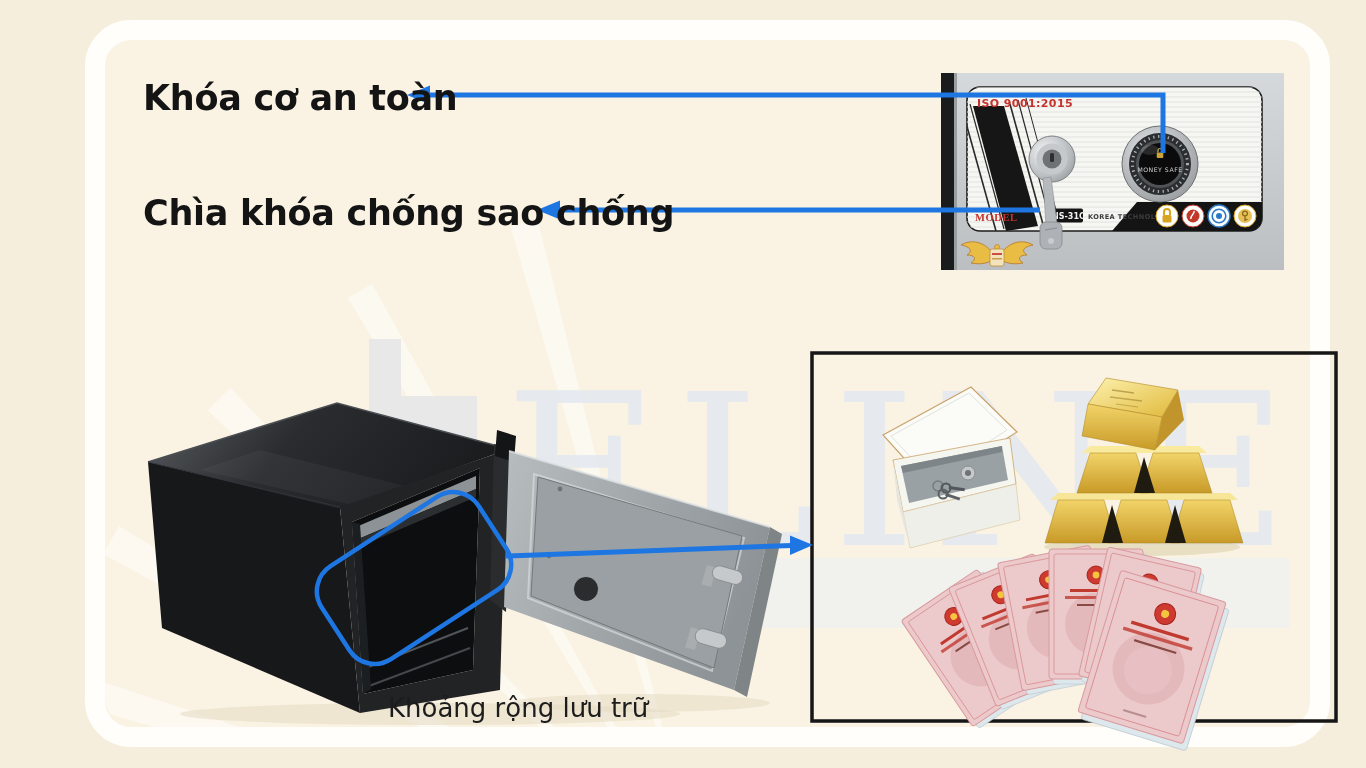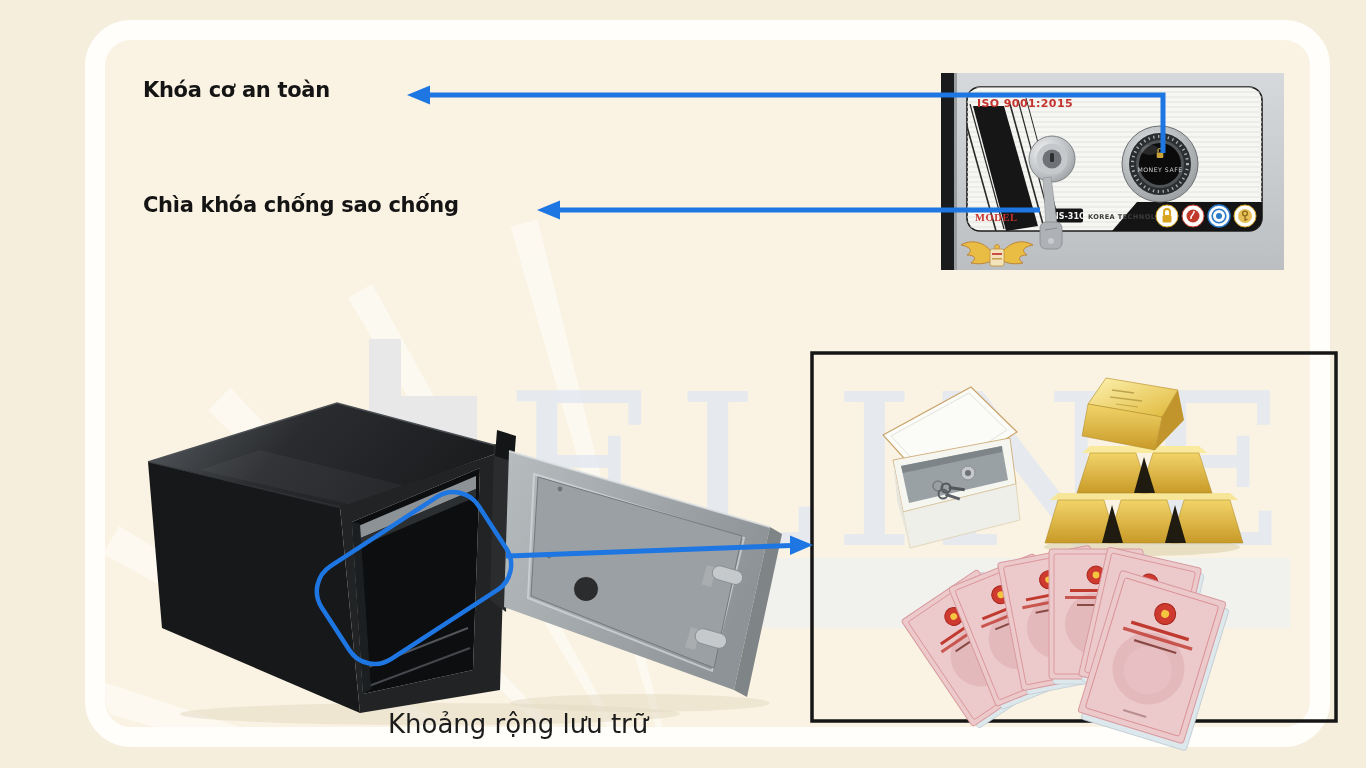--- a/index.html
+++ b/index.html
@@ -2,24 +2,24 @@
 <html><head>
 <meta charset="utf-8">
 <style>
   html,body{margin:0;padding:0;}
   .stage{position:relative;width:1366px;height:768px;background:#f5eedc;overflow:hidden;
          font-family:"DejaVu Sans","Liberation Sans",sans-serif;}
   .frame{position:absolute;left:85px;top:20px;width:1205px;height:687px;
          border:20px solid #fffefb;border-radius:46px;background:#faf3e3;}
   svg.overlay{position:absolute;left:0;top:0;pointer-events:none;}
   .callout{position:absolute;color:#141414;white-space:nowrap;}
-  .callout.bold{font-weight:700;font-size:21px;letter-spacing:-0.3px;text-align:right;}
+  .callout.bold{font-weight:700;font-size:35px;letter-spacing:-0.3px;text-align:right;}
   .c1{left:143px;top:78px;}
   .c2{left:143px;top:193px;}
-  .c3{left:388px;top:693px;font-size:26px;font-weight:400;color:#1c1c1c;margin-top:16px;}
+  .c3{left:388px;top:693px;font-size:26px;font-weight:400;color:#1c1c1c;}
 </style>
 </head>
 <body>
 
 <div class="stage">
 
   <div class="frame"></div>
 
   <svg class="overlay" width="1366" height="768" viewBox="0 0 1366 768">
     <defs>

